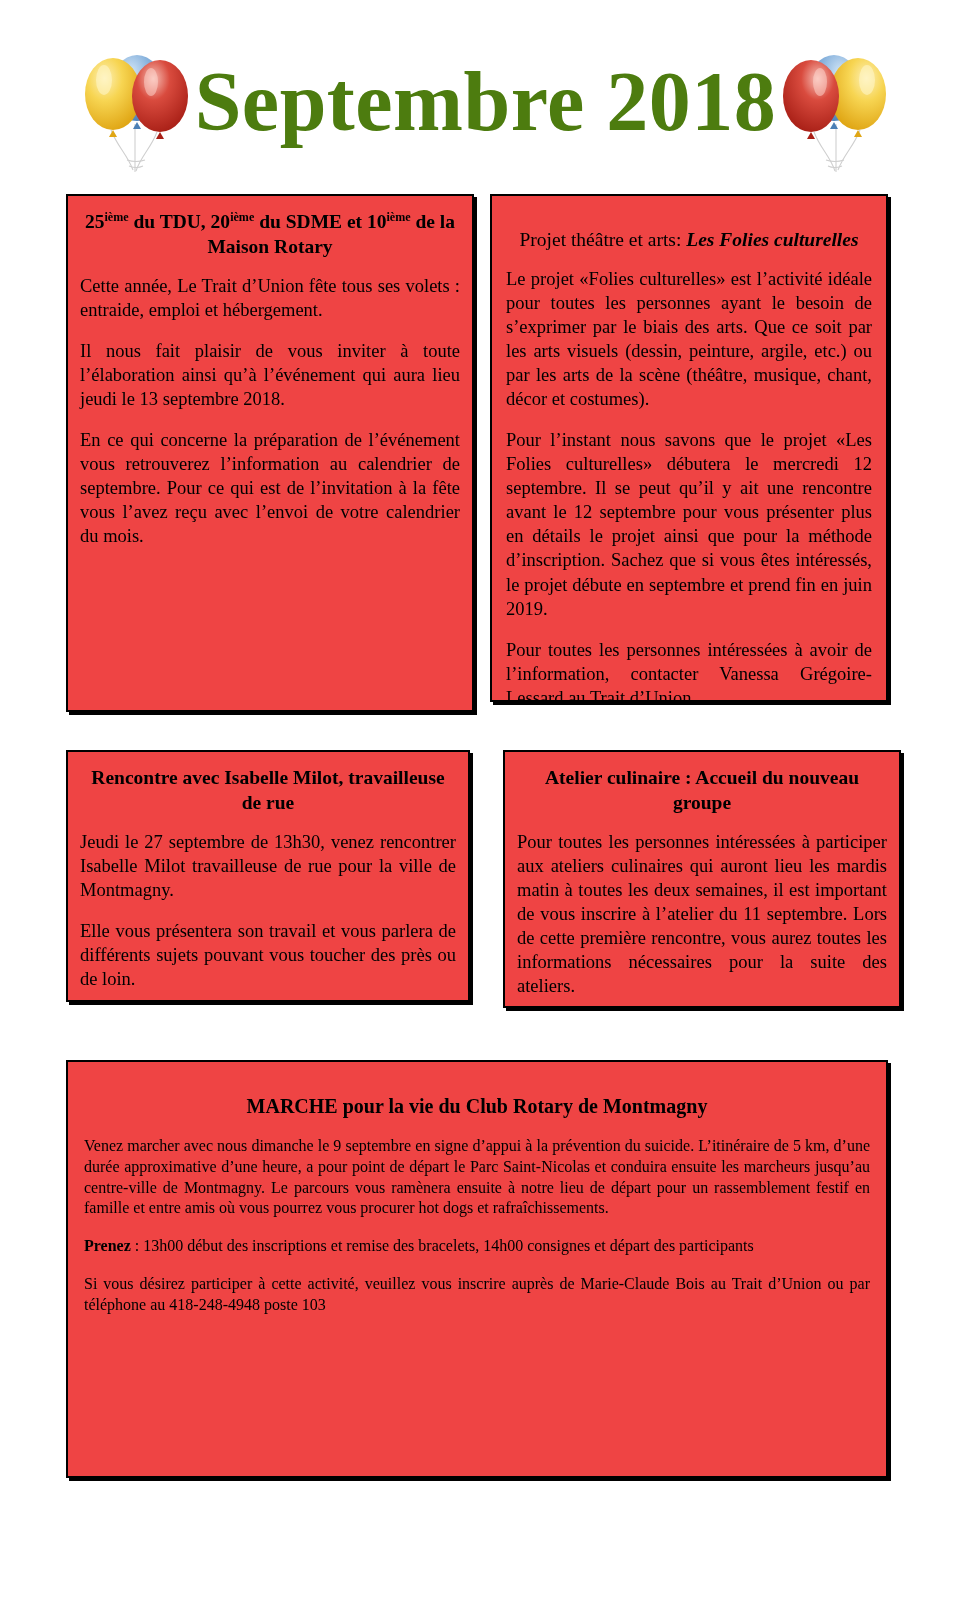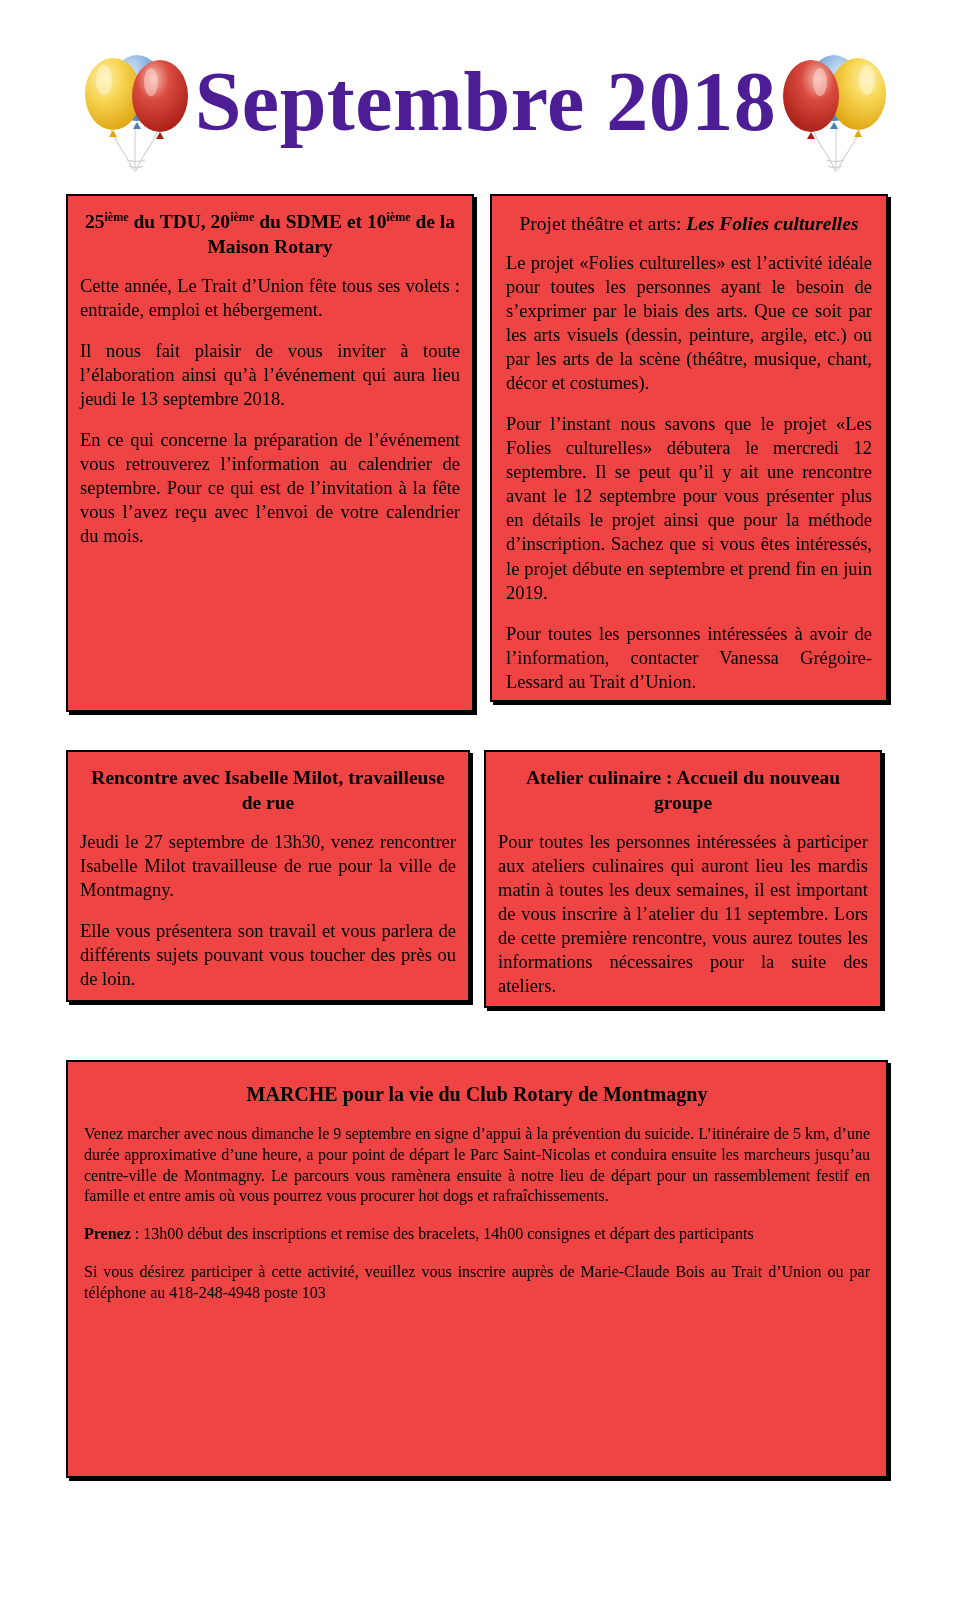--- a/index.html
+++ b/index.html
@@ -35,21 +35,21 @@
     justify-content: center;
     gap: 0px;
   }
   .title-text {
     font-family: "Liberation Serif", "DejaVu Serif", serif;
     font-size: 84px;
     font-weight: 700;
     letter-spacing: 0.5px;
     line-height: 1;
     white-space: nowrap;
-    color: #4c1d95;
+    color: #4d7c0f;
     margin: 0 -6px;
     padding-bottom: 12px;
   }
   .balloons {
     width: 128px;
     height: 140px;
     flex: 0 0 auto;
     display: block;
   }
 
@@ -99,35 +99,35 @@
     font-weight: 700;
   }
 
   
   #box-anniversaire {
     left: 66px;  top: 194px;  width: 408px; height: 518px;
   }
   #box-theatre {
     left: 490px; top: 194px;  width: 398px; height: 508px;
   }
-  #box-theatre .box-inner { padding: 12px 14px 12px 14px; }
+  #box-theatre .box-inner { padding: 28px 14px 12px 14px; }
 
   
   #box-rencontre {
     left: 66px;  top: 750px;  width: 404px; height: 252px;
   }
   #box-atelier {
-    left: 484px; top: 750px;  width: 398px; height: 258px;
+    left: 503px; top: 750px;  width: 398px; height: 258px;
   }
 
   
   #box-marche {
     left: 66px;  top: 1060px; width: 822px; height: 418px;
   }
-  #box-marche .box-inner { padding: 16px 16px 14px 16px; }
+  #box-marche .box-inner { padding: 28px 16px 14px 16px; }
   #box-marche .box-title {
     font-size: 20px;
     margin-bottom: 16px;
   }
   #box-marche p.body-text {
     font-size: 16px;
     line-height: 1.31;
     margin-bottom: 17px;
   }
 </style>

